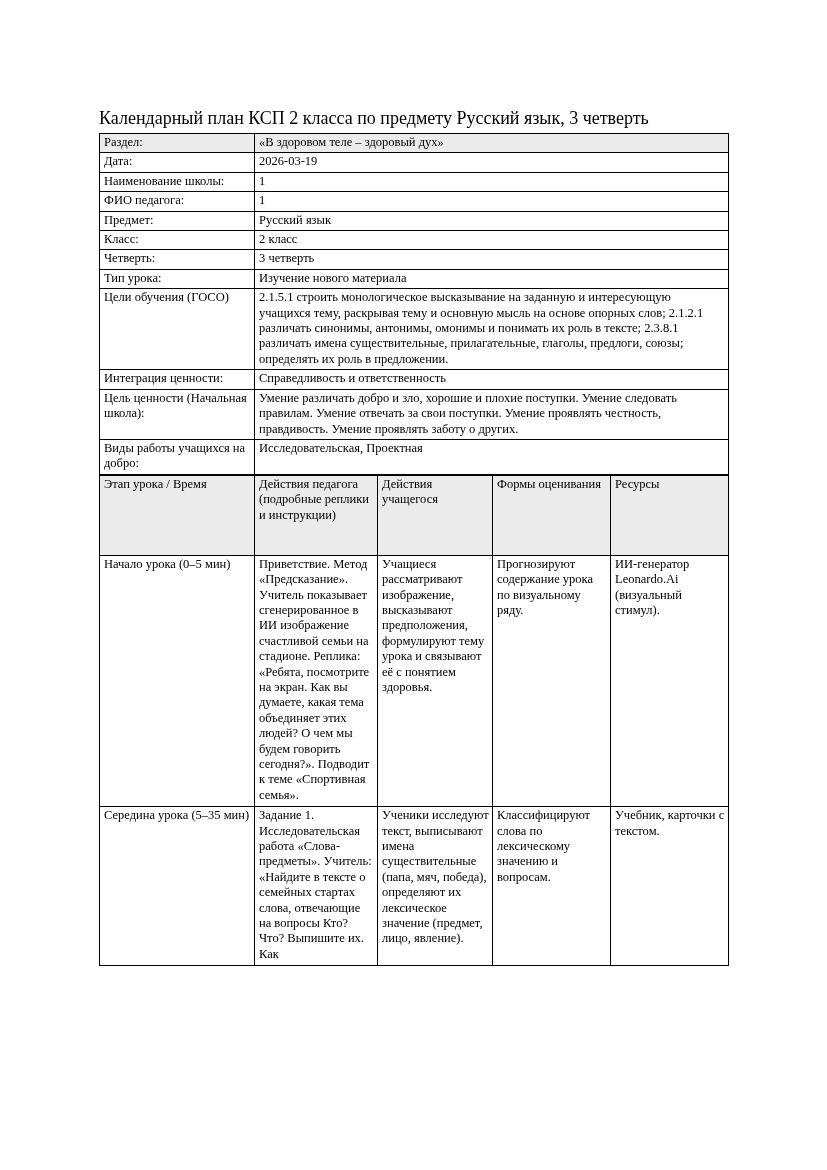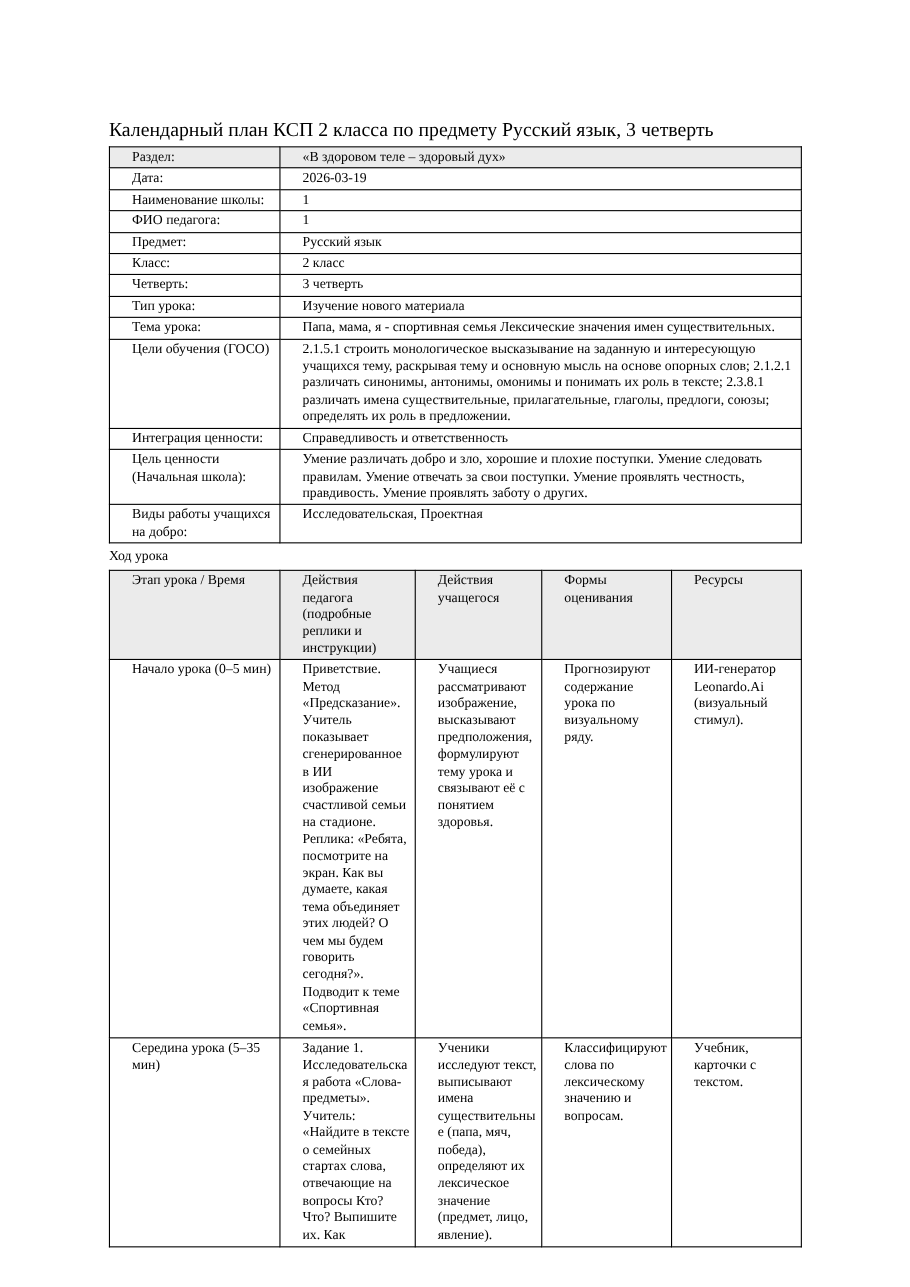--- a/index.html
+++ b/index.html
@@ -38,21 +38,21 @@
   table.doc-table {
     border-collapse: collapse;
     table-layout: fixed;
     width: 629px;
     font-size: 12.5px;
     line-height: 15.4px;
   }
   table.doc-table td,
   table.doc-table th {
     border: 1px solid #000000;
-    padding: 1px 3px 2px 20px;
+    padding: 1px 3px 2px 4px;
     vertical-align: top;
     text-align: left;
     font-weight: normal;
     word-wrap: break-word;
     overflow-wrap: break-word;
     hyphens: none;
   }
 
   
   .info-table col.c-label { width: 155px; }
@@ -108,43 +108,38 @@
         </tr>
         <tr>
           <td>Четверть:</td>
           <td>3 четверть</td>
         </tr>
         <tr>
           <td>Тип урока:</td>
           <td>Изучение нового материала</td>
         </tr>
         <tr>
-          <td>Тема урока:</td>
-          <td>Папа, мама, я - спортивная семья Лексические значения имен существительных.</td>
-        </tr>
-        <tr>
           <td>Цели обучения (ГОСО)</td>
           <td>2.1.5.1 строить монологическое высказывание на заданную и интересующую учащихся тему, раскрывая тему и основную мысль на основе опорных слов; 2.1.2.1 различать синонимы, антонимы, омонимы и понимать их роль в тексте; 2.3.8.1 различать имена существительные, прилагательные, глаголы, предлоги, союзы; определять их роль в предложении.</td>
         </tr>
         <tr>
           <td>Интеграция ценности:</td>
           <td>Справедливость и ответственность</td>
         </tr>
         <tr>
           <td>Цель ценности (Начальная школа):</td>
           <td>Умение различать добро и зло, хорошие и плохие поступки. Умение следовать правилам. Умение отвечать за свои поступки. Умение проявлять честность, правдивость. Умение проявлять заботу о других.</td>
         </tr>
         <tr>
           <td>Виды работы учащихся на добро:</td>
           <td>Исследовательская, Проектная</td>
         </tr>
       </tbody>
   </table>
 
-  <div class="section-label">Ход урока</div>
 
   <table class="doc-table flow-table">
     <colgroup>
       <col class="f1">
         <col class="f2">
         <col class="f3">
         <col class="f4">
         <col class="f5">
     </colgroup>
     <thead>

